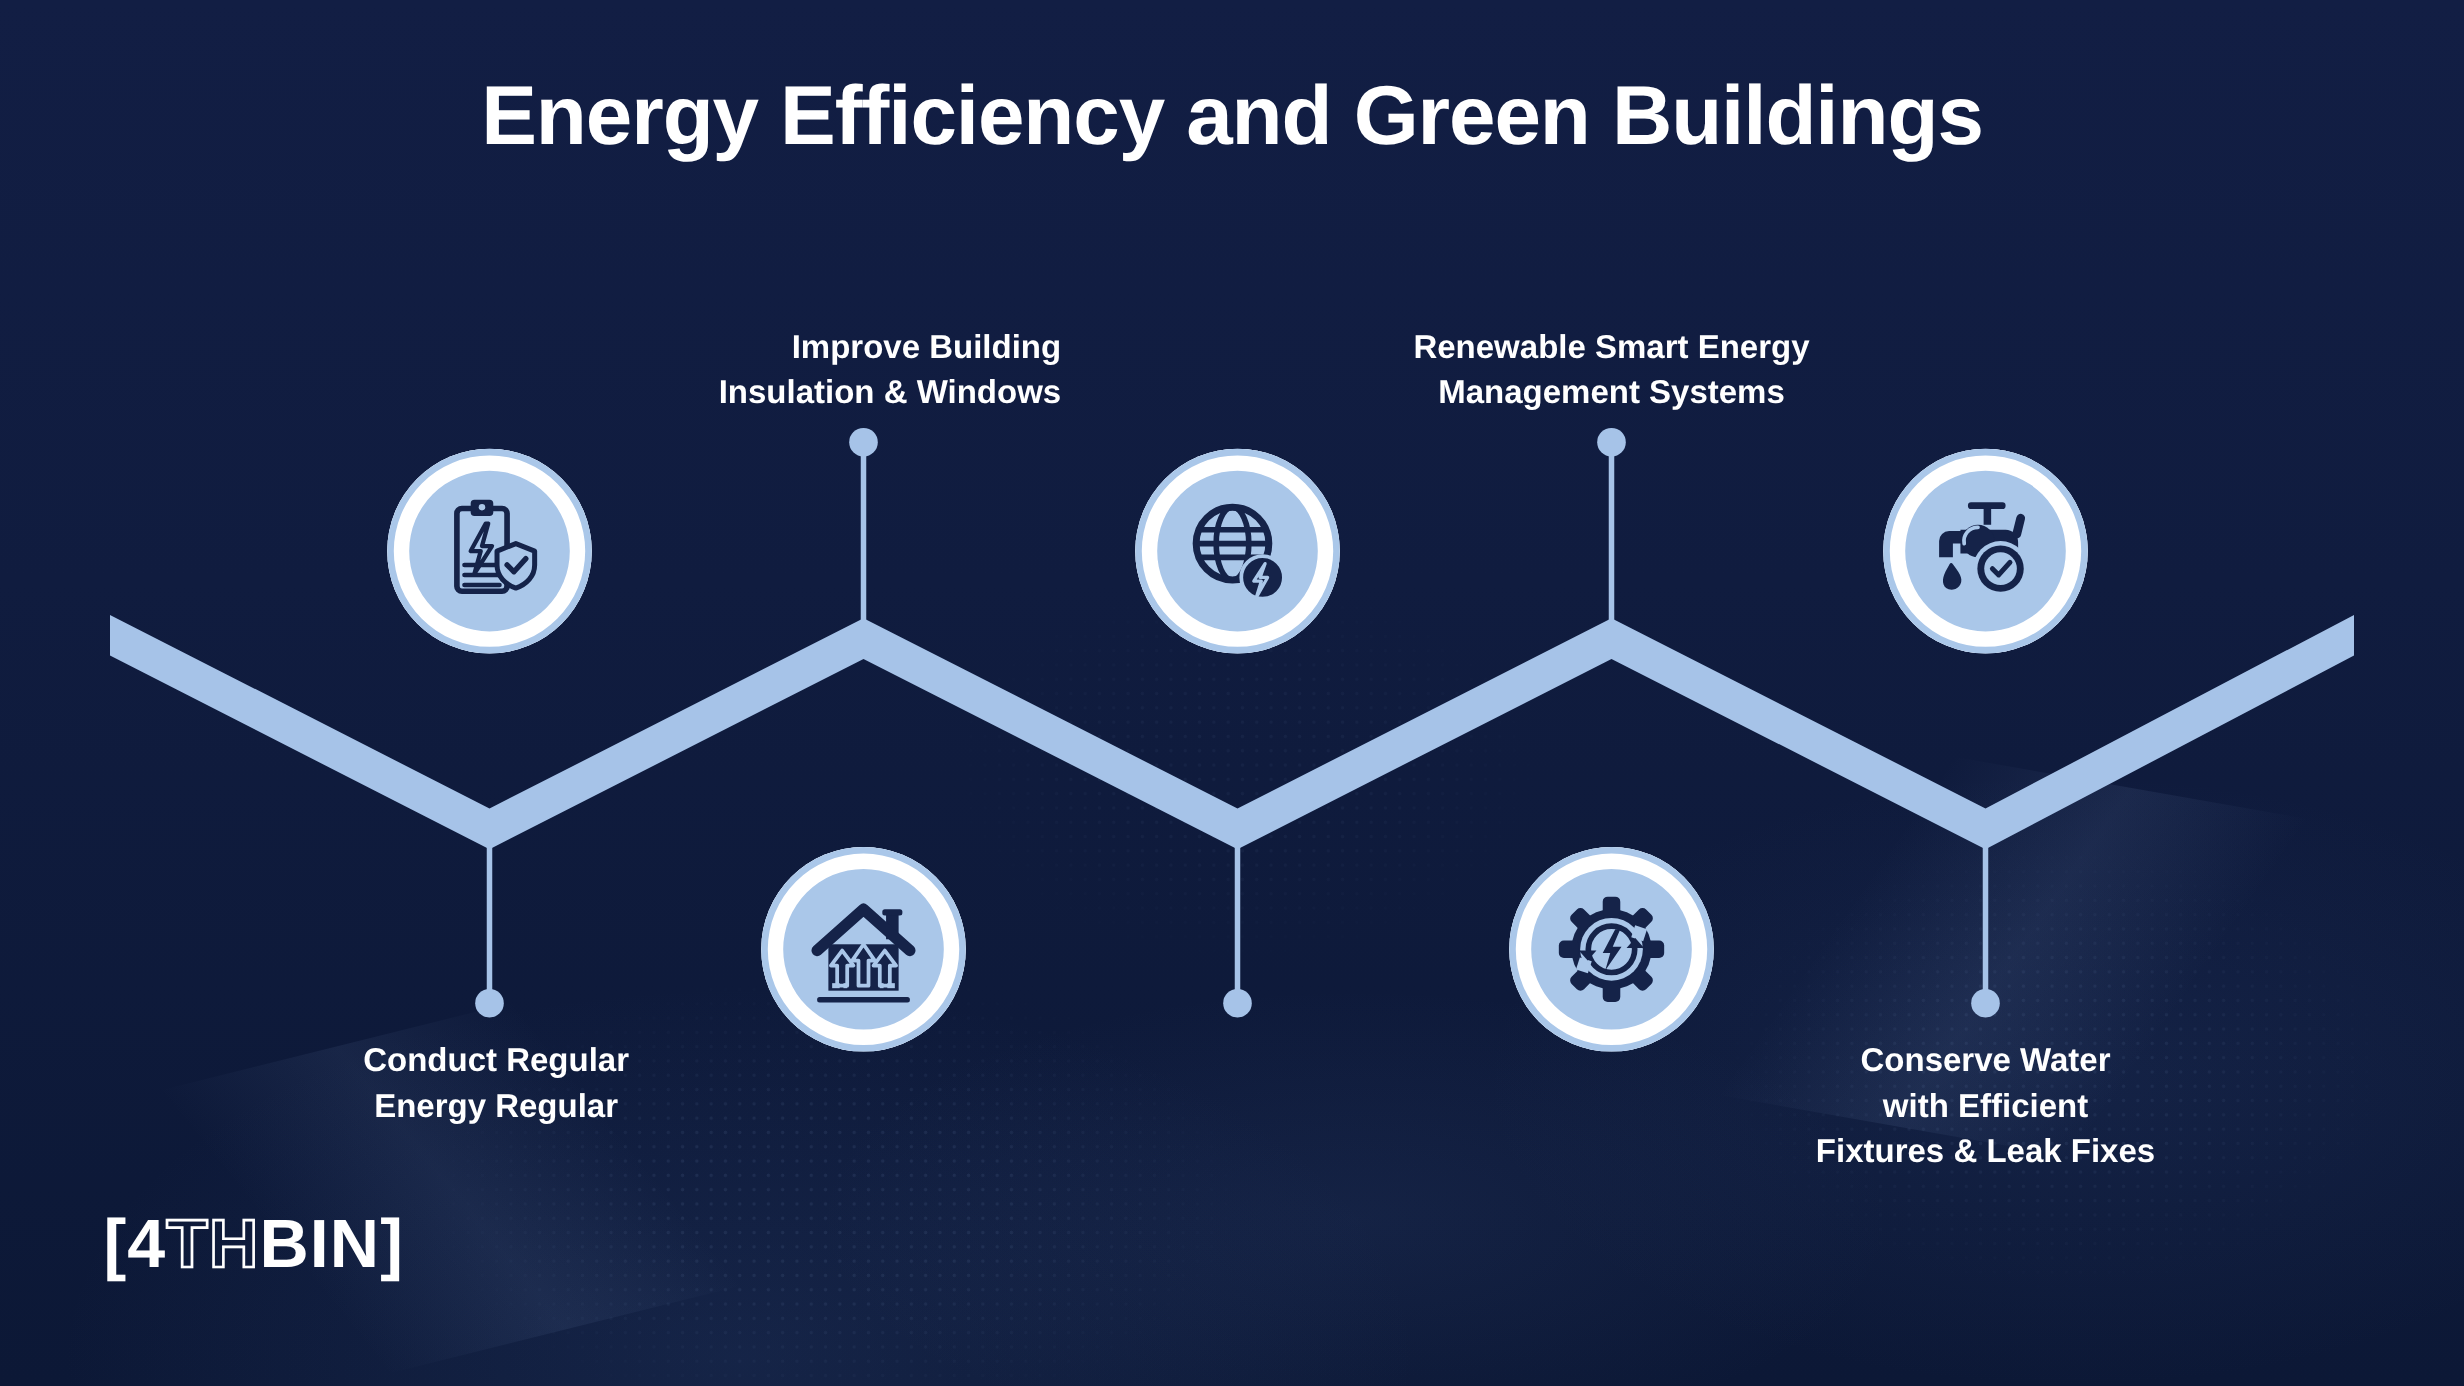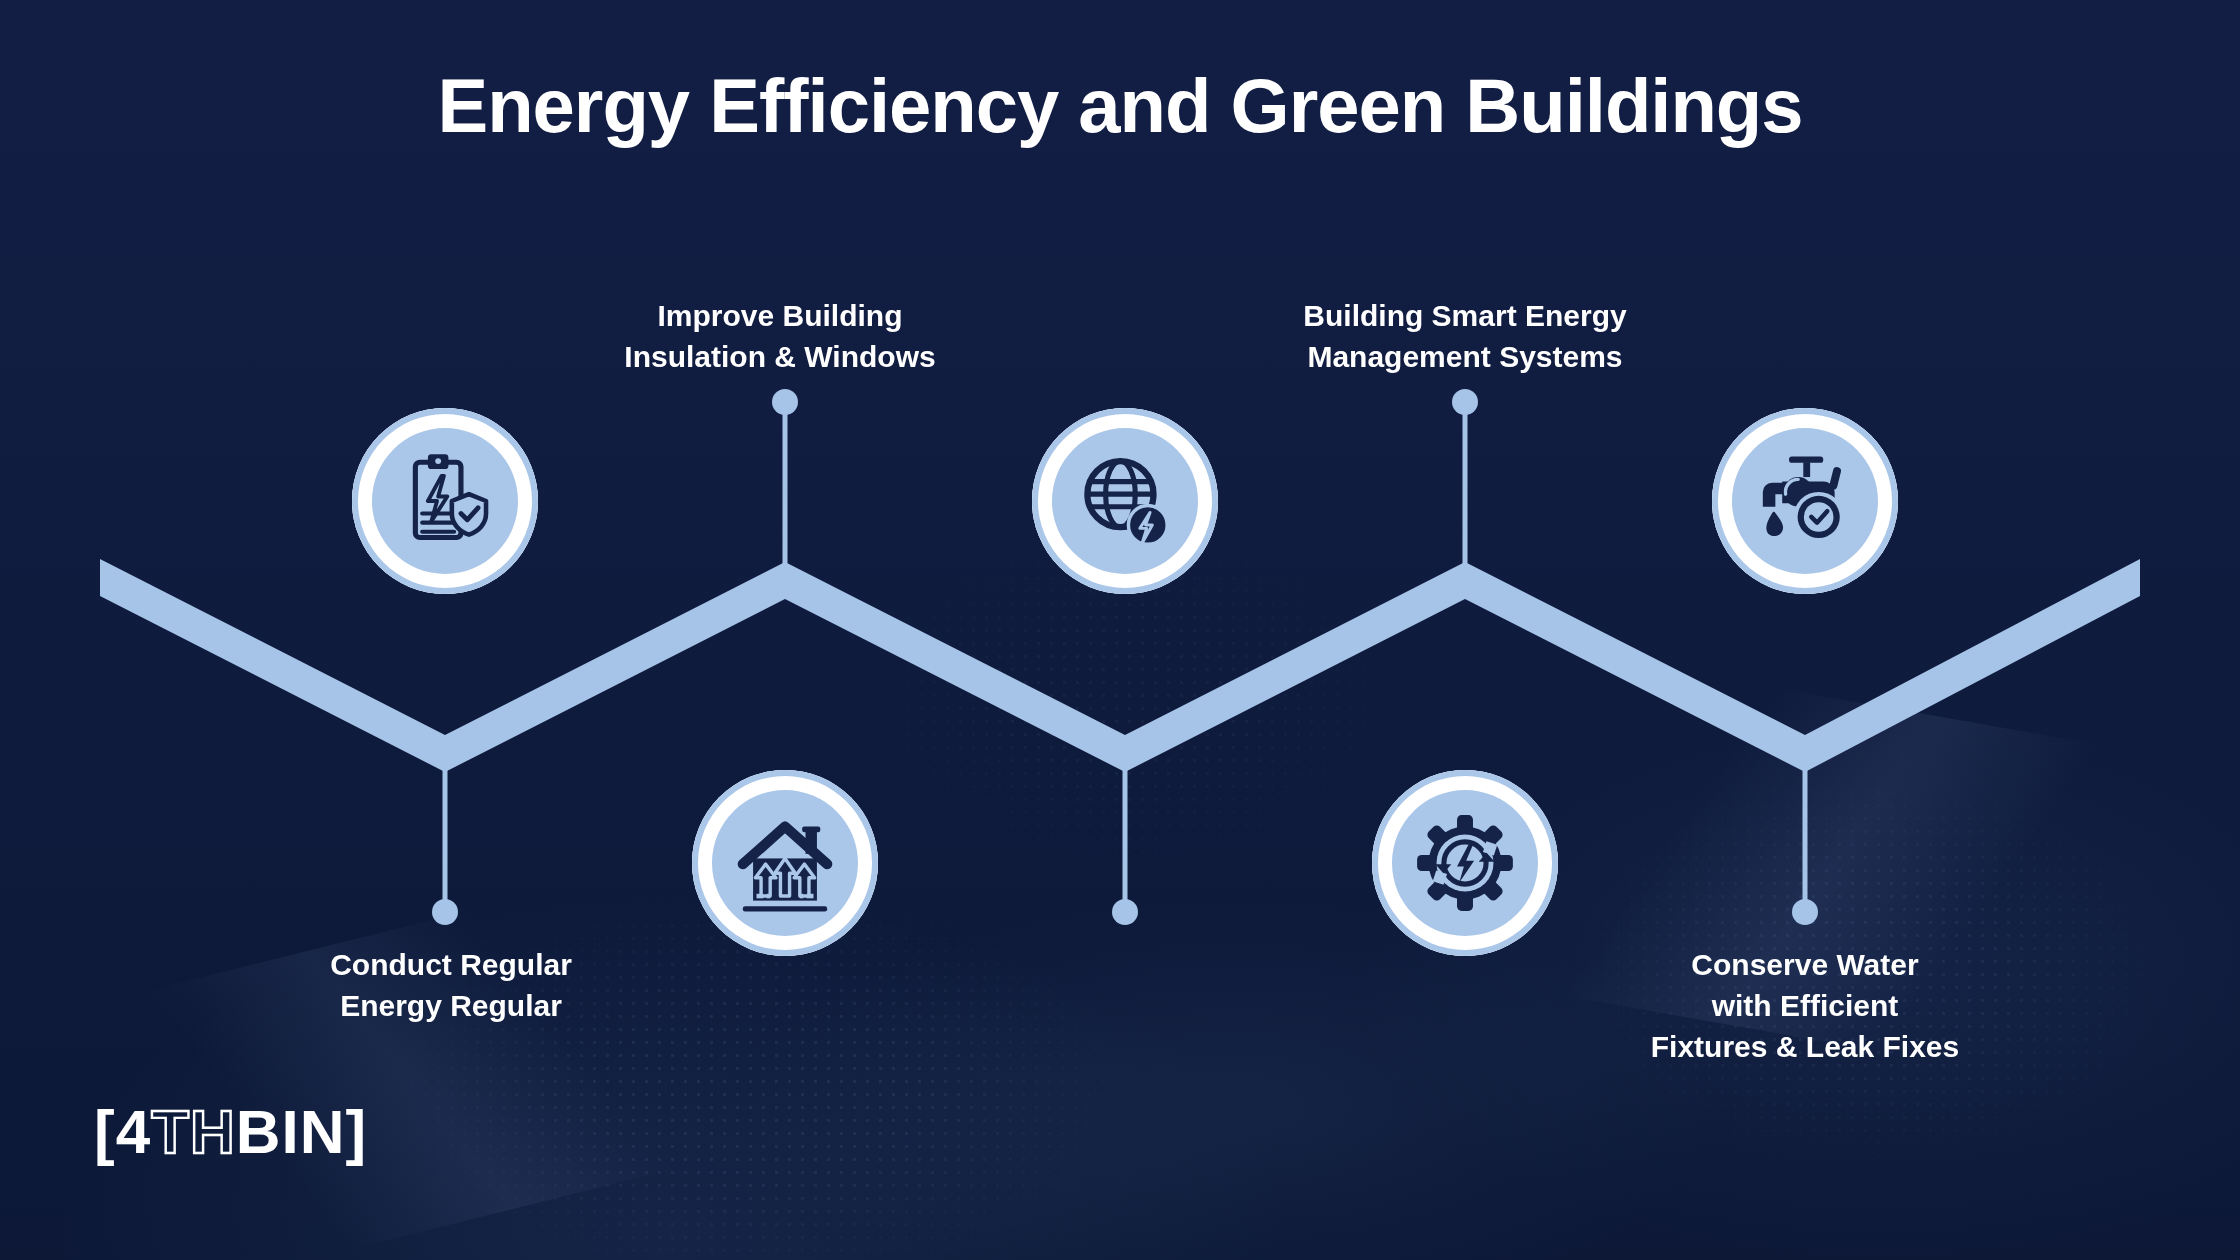--- a/index.html
+++ b/index.html
@@ -179,26 +179,26 @@
       <path d="M31 34 h-10 a8 8 0 0 0 -8 8 v13 h11 v-11 h7 z" fill="#152349"></path>
       <rect x="73" y="20" width="7" height="20" rx="3.5" fill="#152349" transform="rotate(14 76 30)"></rect>
       <path d="M21 61 C16.5 68.5 14.5 73.5 17.5 78.5 A 7.8 7.8 0 0 0 30 76.5 C32.5 71.5 28.5 66.5 24 60.5 C23 59 22 59.2 21 61 Z" fill="#152349"></path>
       <circle cx="62" cy="64" r="22" fill="#aac7e9"></circle>
       <circle cx="62" cy="64" r="18.5" fill="#152349"></circle>
       <circle cx="62" cy="64" r="13" fill="#aac7e9"></circle>
       <path d="M55.5 64 l5 5 l9 -10" fill="none" stroke="#152349" stroke-width="4" stroke-linecap="round" stroke-linejoin="round"></path>
     </svg>
   </div>
 
-  <div class="step-label" style="left:780px;top:295px;">
+  <div class="step-label" style="left:809px;top:295px;text-align:right;">
     <div>Improve Building</div>
     <div>Insulation &amp; Windows</div>
   </div>
   <div class="step-label" style="left:1465px;top:295px;">
-    <div>Building Smart Energy</div>
+    <div>Renewable Smart Energy</div>
     <div>Management Systems</div>
   </div>
 
   <div class="step-label" style="left:451px;top:944px;">
     <div>Conduct Regular</div>
     <div>Energy Regular</div>
   </div>
   <div class="step-label" style="left:1805px;top:944px;">
     <div>Conserve Water</div>
     <div>with Efficient</div>

